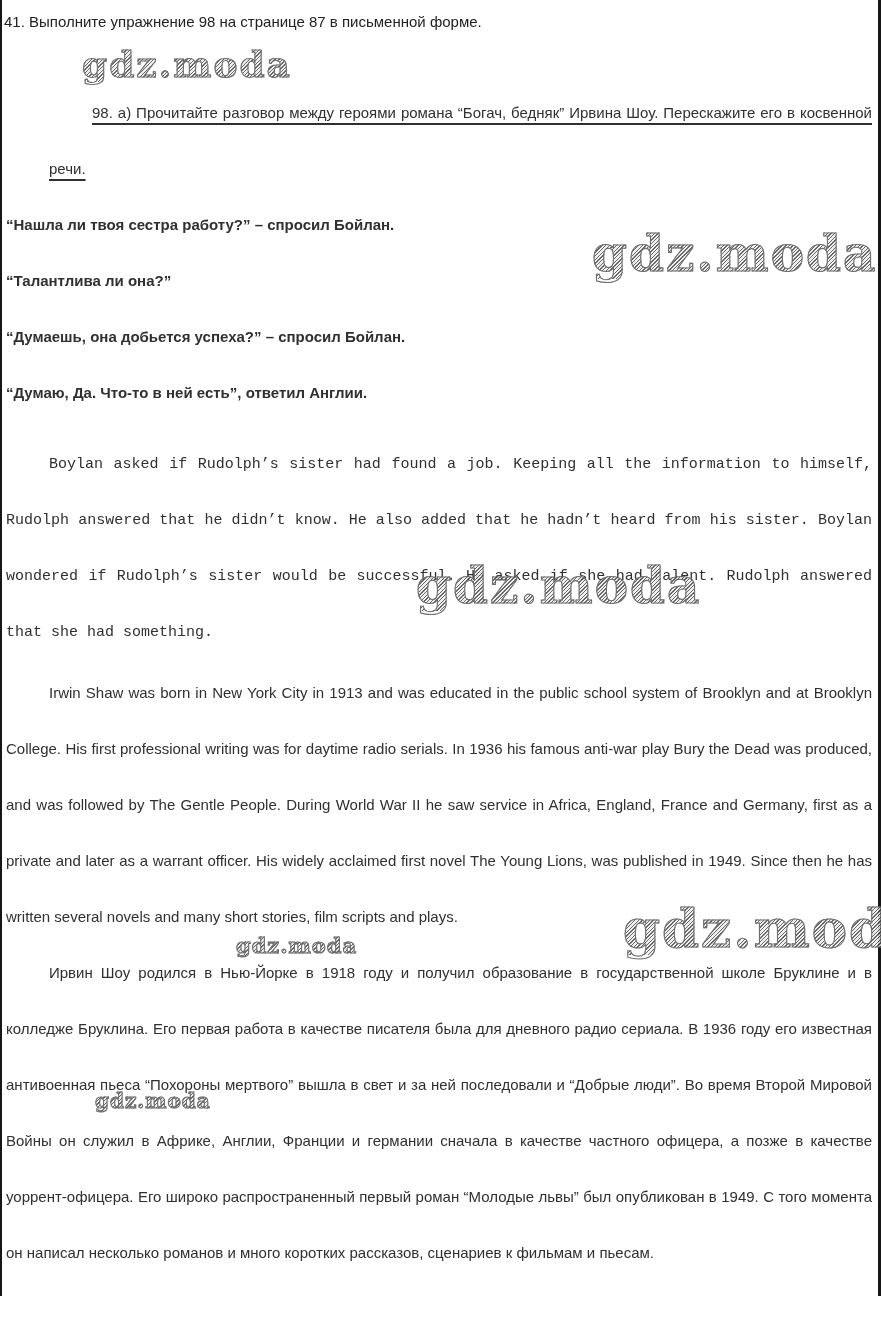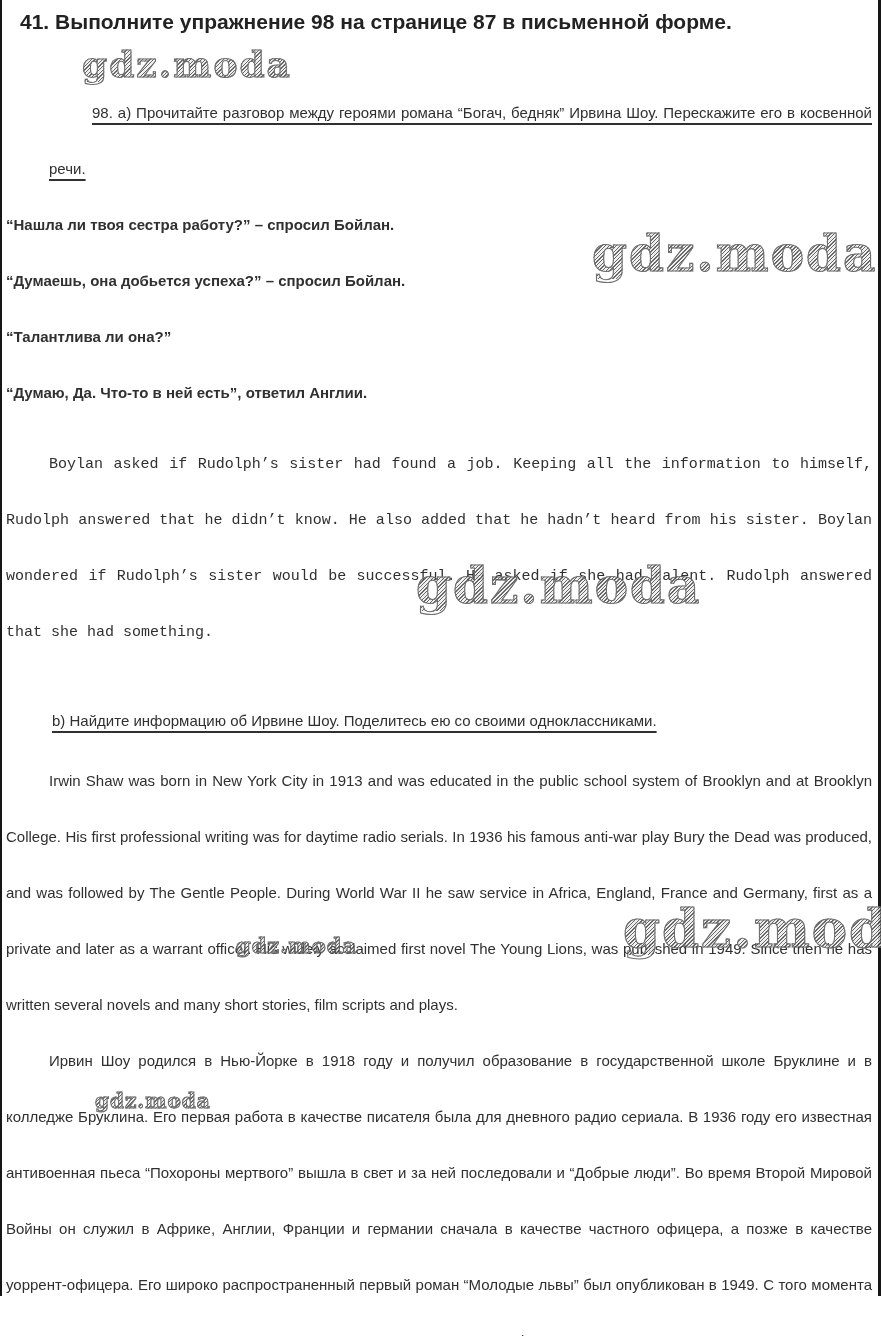--- a/index.html
+++ b/index.html
@@ -9,23 +9,23 @@
     background:#ffffff;
     font-family:"Liberation Sans", sans-serif;
     color:#303030;
     overflow:hidden;
   }
   .edge { position:absolute; top:0; background:#161616; }
   .edge-left  { left:0; width:2px; height:1296px; }
   .edge-right { right:0; width:3px; height:1296px; }
 
   .title {
-    margin:8px 60px 0 20px;
-    font-size:21px; line-height:27px;
-    font-weight:bold;
+    margin:8px 60px 0 4px;
+    font-size:15px; line-height:27px;
+    font-weight:normal;
     color:#222;
     text-align:left;
   }
 
   .content { font-size:15px; line-height:56px; text-align:justify; }
 
   .underlined {
     text-decoration:underline;
     text-decoration-thickness:2px;
     text-underline-offset:5px;
@@ -76,28 +76,27 @@
   <div class="edge edge-right"></div>
 
   <div class="title">41. Выполните упражнение 98 на странице 87 в письменной форме.</div>
 
   <div class="content">
 
     <p class="heading-a underlined">98. а) Прочитайте разговор между героями романа “Богач, бедняк” Ирвина Шоу. Перескажите его в косвенной речи.</p>
 
     <div class="dialogue">
       <p>“Нашла ли твоя сестра работу?” – спросил Бойлан.</p>
+      <p>“Талантлива ли она?”</p>
       <p>“Думаешь, она добьется успеха?” – спросил Бойлан.</p>
-      <p>“Талантлива ли она?”</p>
       <p>“Думаю, Да. Что-то в ней есть”, ответил Англии.</p>
     </div>
 
     <p class="answer-en">Boylan asked if Rudolph’s sister had found a job. Keeping all the information to himself, Rudolph answered that he didn’t know. He also added that he hadn’t heard from his sister. Boylan wondered if Rudolph’s sister would be successful. He asked if she had talent. Rudolph answered that she had something.</p>
 
-    <p class="heading-b underlined">b) Найдите информацию об Ирвине Шоу. Поделитесь ею со своими одноклассниками.</p>
 
     <p class="bio-en">Irwin Shaw was born in New York City in 1913 and was educated in the public school system of Brooklyn and at Brooklyn College. His first professional writing was for daytime radio serials. In 1936 his famous anti-war play Bury the Dead was produced, and was followed by The Gentle People. During World War II he saw service in Africa, England, France and Germany, first as a private and later as a warrant officer. His widely acclaimed first novel The Young Lions, was published in 1949. Since then he has written several novels and many short stories, film scripts and plays.</p>
 
     <p class="bio-ru">Ирвин Шоу родился в Нью-Йорке в 1918 году и получил образование в государственной школе Бруклине и в колледже Бруклина. Его первая работа в качестве писателя была для дневного радио сериала. В 1936 году его известная антивоенная пьеса “Похороны мертвого” вышла в свет и за ней последовали и “Добрые люди”. Во время Второй Мировой Войны он служил в Африке, Англии, Франции и германии сначала в качестве частного офицера, а позже в качестве уоррент-офицера. Его широко распространенный первый роман “Молодые львы” был опубликован в 1949. С того момента он написал несколько романов и много коротких рассказов, сценариев к фильмам и пьесам.</p>
   </div>
 
   <div class="wm wm-1">gdz.moda</div>
   <div class="wm wm-2">gdz.moda</div>
   <div class="wm wm-3">gdz.moda</div>
   <div class="wm wm-4">gdz.moda</div>

